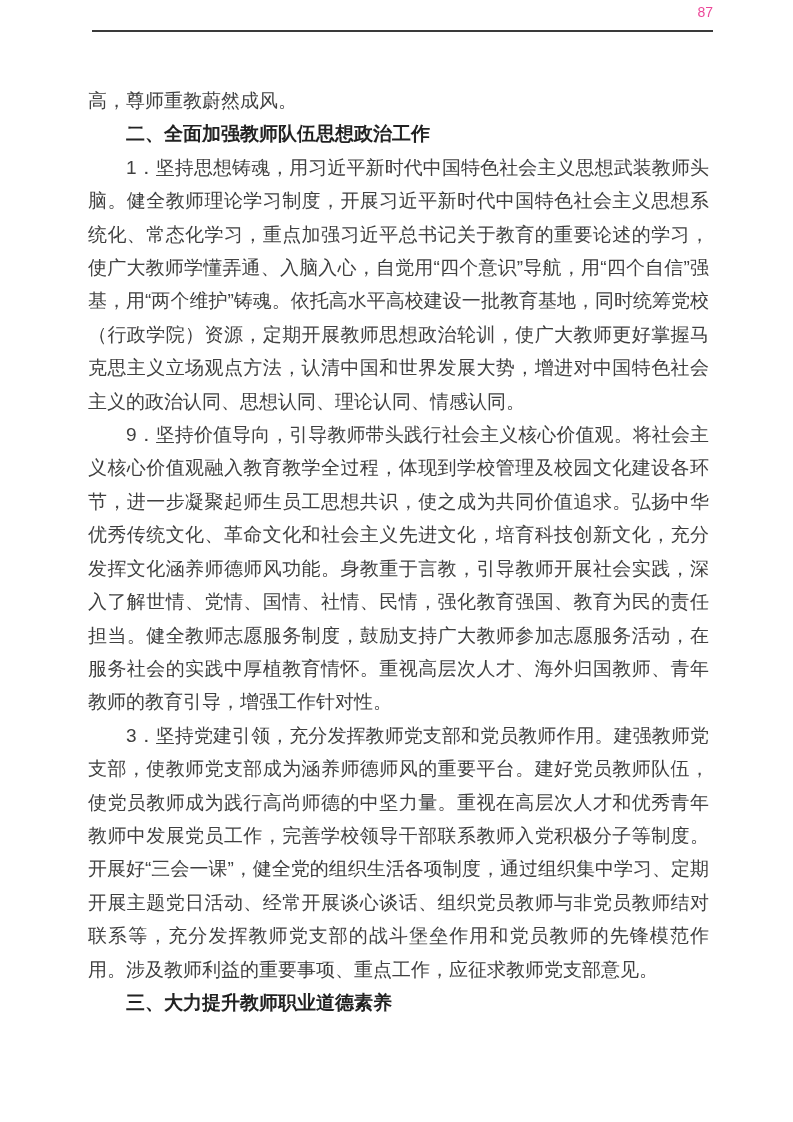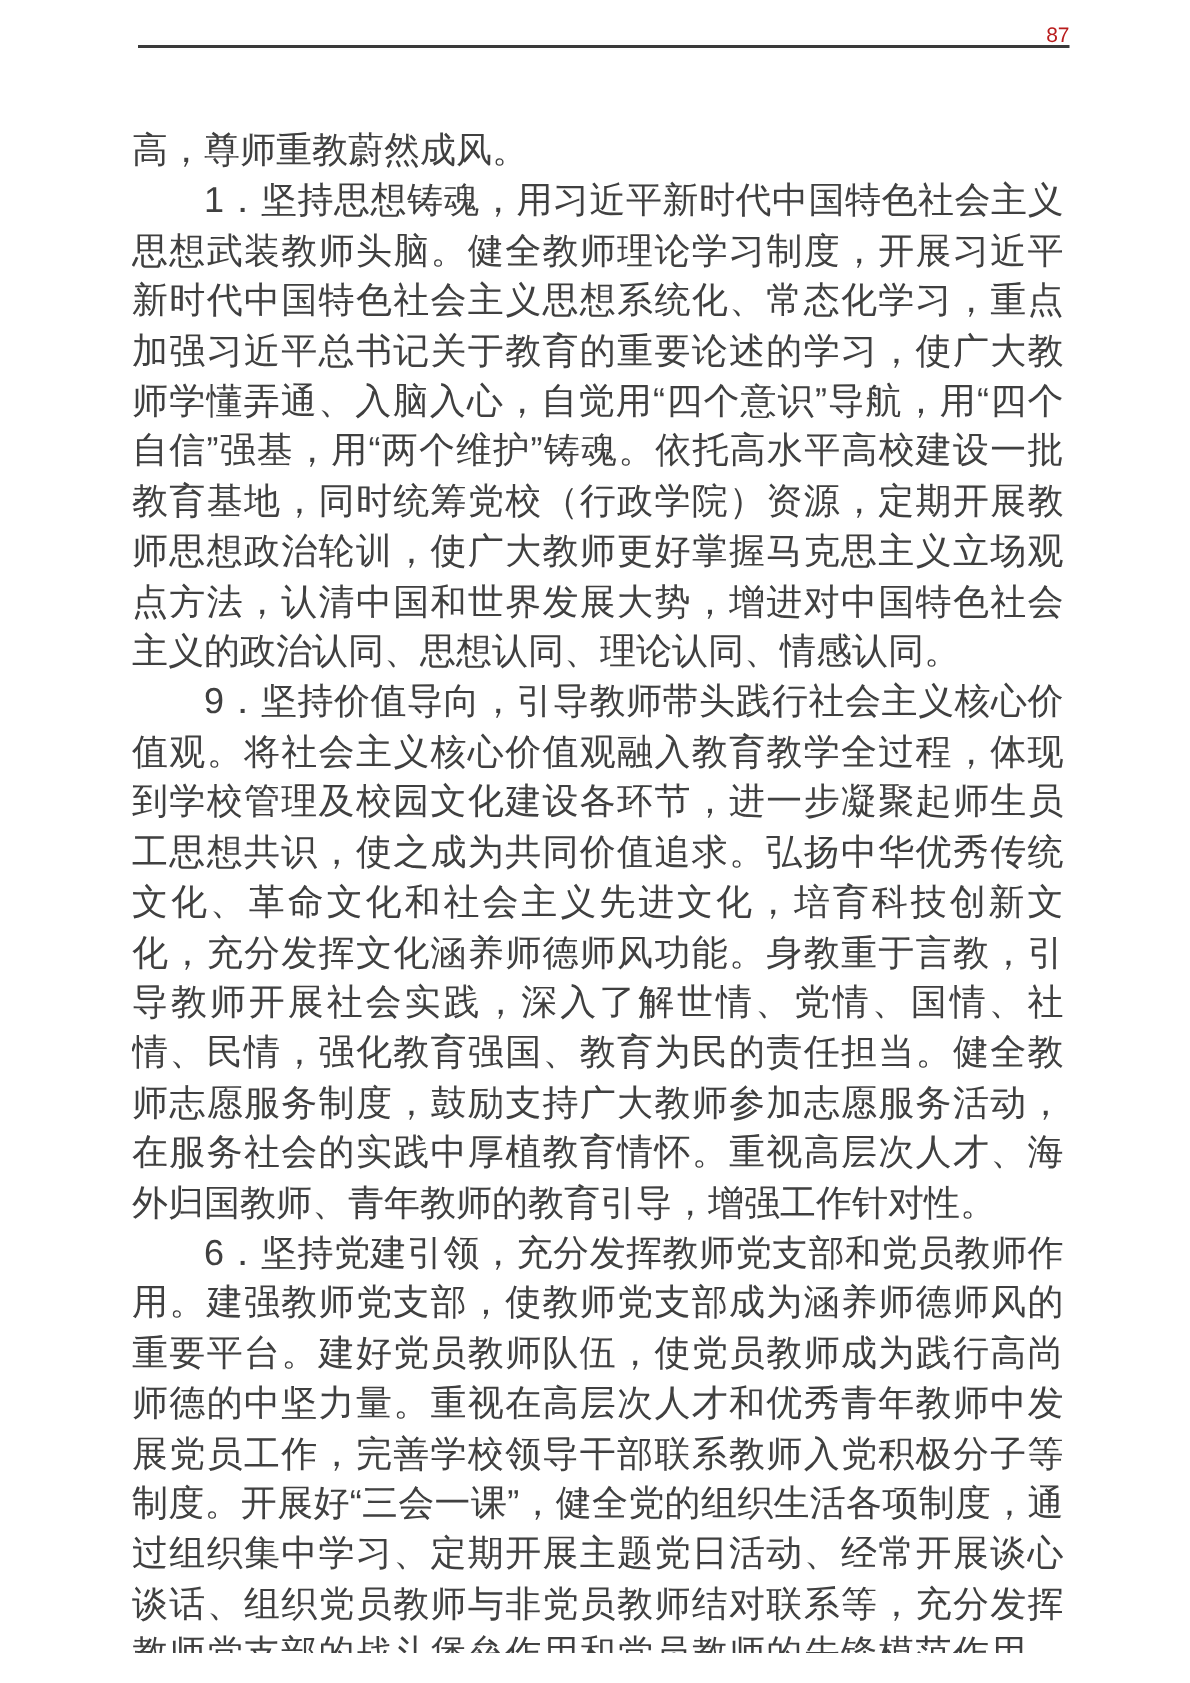--- a/index.html
+++ b/index.html
@@ -10,42 +10,42 @@
   .page {
     position: relative;
     width: 793px;
     height: 1122px;
     background: #ffffff;
     overflow: hidden;
     font-family: "Liberation Sans", "DejaVu Sans", sans-serif;
   }
   .page-number {
     position: absolute;
-    top: 15px;
+    top: 4px;
     right: 80px;
     font-size: 14px;
     line-height: 16px;
-    color: #b91c1c;
+    color: #ec4899;
   }
   .header-rule {
     position: absolute;
     top: 30px;
     left: 92px;
     right: 80px;
     height: 2px;
     background: #3a3a3a;
   }
   .content {
     position: absolute;
     top: 84px;
     left: 88px;
     width: 621px;
     bottom: 20px;
     overflow: hidden;
-    font-size: 24px;
+    font-size: 19px;
     line-height: 33.4px;
     color: #404040;
     text-align: justify;
     text-justify: inter-ideograph;
   }
   .content p {
     margin: 0;
     padding: 0;
   }
   .cont {
@@ -61,19 +61,20 @@
   }
 </style>
 </head>
 <body>
 
 <div class="page">
   <div class="page-number">87</div>
   <div class="header-rule"></div>
   <div class="content">
     <p class="cont">高，尊师重教蔚然成风。</p>
+    <p class="heading">二、全面加强教师队伍思想政治工作</p>
     <p class="para">1．坚持思想铸魂，用习近平新时代中国特色社会主义思想武装教师头脑。健全教师理论学习制度，开展习近平新时代中国特色社会主义思想系统化、常态化学习，重点加强习近平总书记关于教育的重要论述的学习，使广大教师学懂弄通、入脑入心，自觉用“四个意识”导航，用“四个自信”强基，用“两个维护”铸魂。依托高水平高校建设一批教育基地，同时统筹党校（行政学院）资源，定期开展教师思想政治轮训，使广大教师更好掌握马克思主义立场观点方法，认清中国和世界发展大势，增进对中国特色社会主义的政治认同、思想认同、理论认同、情感认同。</p>
     <p class="para">9．坚持价值导向，引导教师带头践行社会主义核心价值观。将社会主义核心价值观融入教育教学全过程，体现到学校管理及校园文化建设各环节，进一步凝聚起师生员工思想共识，使之成为共同价值追求。弘扬中华优秀传统文化、革命文化和社会主义先进文化，培育科技创新文化，充分发挥文化涵养师德师风功能。身教重于言教，引导教师开展社会实践，深入了解世情、党情、国情、社情、民情，强化教育强国、教育为民的责任担当。健全教师志愿服务制度，鼓励支持广大教师参加志愿服务活动，在服务社会的实践中厚植教育情怀。重视高层次人才、海外归国教师、青年教师的教育引导，增强工作针对性。</p>
-    <p class="para">6．坚持党建引领，充分发挥教师党支部和党员教师作用。建强教师党支部，使教师党支部成为涵养师德师风的重要平台。建好党员教师队伍，使党员教师成为践行高尚师德的中坚力量。重视在高层次人才和优秀青年教师中发展党员工作，完善学校领导干部联系教师入党积极分子等制度。开展好“三会一课”，健全党的组织生活各项制度，通过组织集中学习、定期开展主题党日活动、经常开展谈心谈话、组织党员教师与非党员教师结对联系等，充分发挥教师党支部的战斗堡垒作用和党员教师的先锋模范作用。涉及教师利益的重要事项、重点工作，应征求教师党支部意见。</p>
+    <p class="para">3．坚持党建引领，充分发挥教师党支部和党员教师作用。建强教师党支部，使教师党支部成为涵养师德师风的重要平台。建好党员教师队伍，使党员教师成为践行高尚师德的中坚力量。重视在高层次人才和优秀青年教师中发展党员工作，完善学校领导干部联系教师入党积极分子等制度。开展好“三会一课”，健全党的组织生活各项制度，通过组织集中学习、定期开展主题党日活动、经常开展谈心谈话、组织党员教师与非党员教师结对联系等，充分发挥教师党支部的战斗堡垒作用和党员教师的先锋模范作用。涉及教师利益的重要事项、重点工作，应征求教师党支部意见。</p>
     <p class="heading">三、大力提升教师职业道德素养</p>
 
   </div>
 </div>
 
 </body></html>

